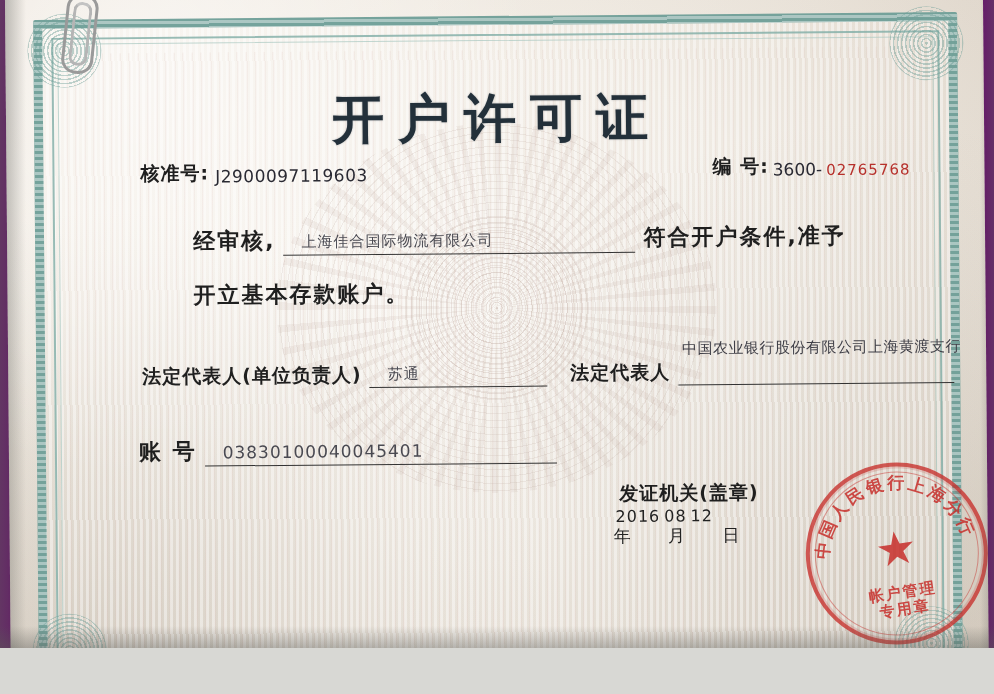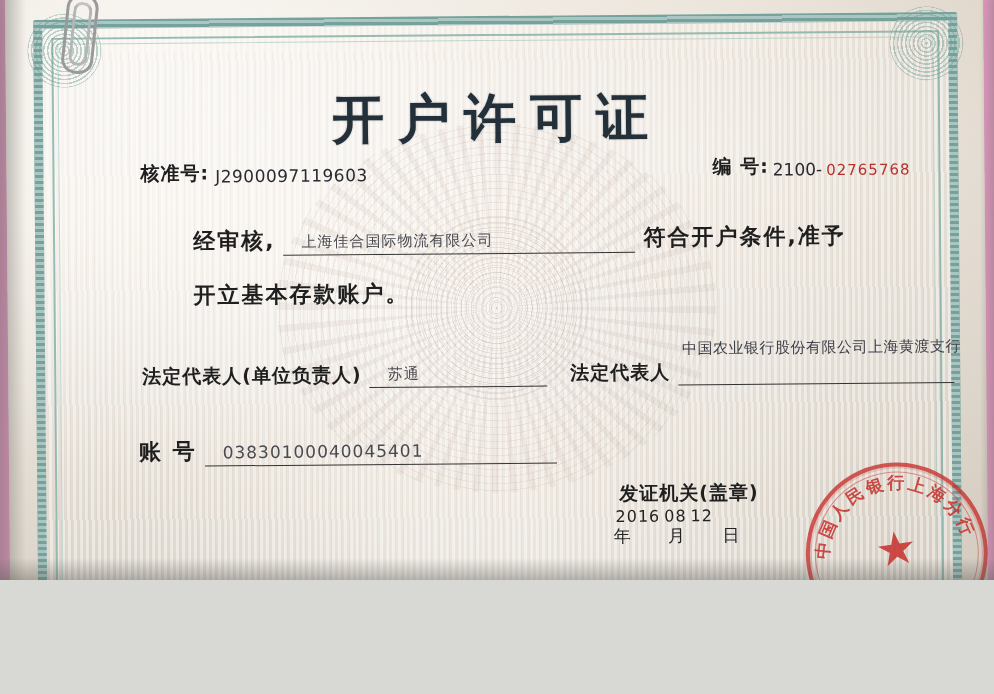--- a/index.html
+++ b/index.html
@@ -11,22 +11,22 @@
     width: 994px;
     height: 694px;
     overflow: hidden;
     font-family: "DejaVu Sans", "Liberation Sans", sans-serif;
   }
 
   
   #photo {
     position: relative;
     width: 994px;
-    height: 580px;
-    background: #f9a8d4;
+    height: 648px;
+    background: #701a75;
     overflow: hidden;
   }
 
   
   #paper {
     position: absolute;
     left: 8px;
     top: -10px;
     width: 978px;
     height: 712px;
@@ -428,21 +428,21 @@
 
       <div class="cert-title">开户许可证</div>
 
       <div class="row" id="row-approval">
         <span class="lbl">核准号:</span>
         <span class="val">J2900097119603</span>
       </div>
 
       <div class="row" id="row-serial">
         <span class="lbl">编 号:</span>
-        <span class="val">2100-</span>
+        <span class="val">3600-</span>
         <span class="val val-red">02765768</span>
       </div>
 
       <div class="row" id="row-para1">
         <span class="lbl-lg lbl">经审核,</span>
         <span class="fill-line">
           <span class="fill-text">上海佳合国际物流有限公司</span>
         </span>
         <span class="lbl-lg lbl">符合开户条件,准予</span>
       </div>

